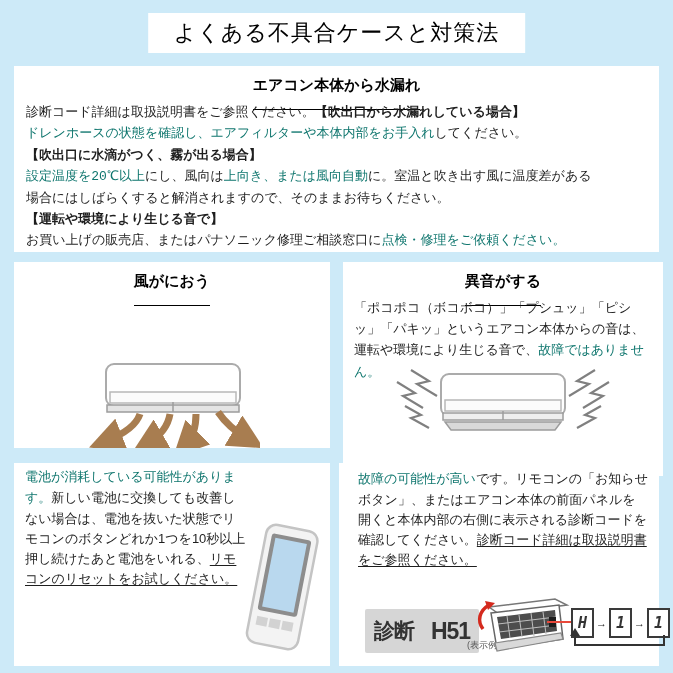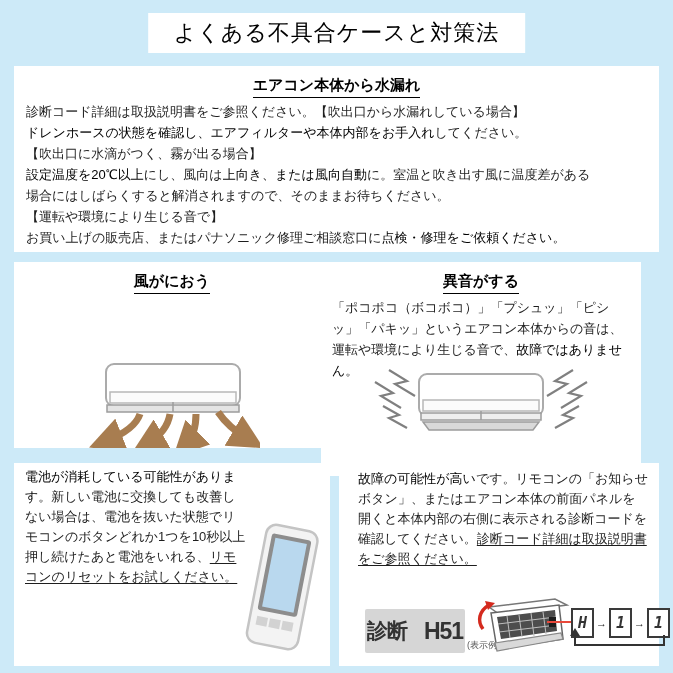--- a/index.html
+++ b/index.html
@@ -16,49 +16,49 @@
     position:absolute;top:13px;left:50%;transform:translateX(-50%);
     background:#ffffff;height:40px;padding:0 26px;
     display:flex;align-items:center;justify-content:center;
     font-size:22px;font-weight:normal;color:#000;letter-spacing:1px;white-space:nowrap;
   }
 
   
   .panel{position:absolute;background:#ffffff;}
   #panel-water {left:14px; top:66px;  width:645px; height:186px;}
   #panel-smell {left:14px; top:262px; width:316px; height:186px;}
-  #panel-noise {left:321px;top:262px; width:320px; height:214px;}
+  #panel-noise {left:343px;top:262px; width:320px; height:214px;}
   #panel-remote{left:14px; top:463px; width:316px; height:203px;}
   #panel-timer {left:339px;top:463px; width:320px; height:203px;}
 
   .panel-title{
     text-align:center;font-weight:bold;font-size:15px;color:#000;
     margin-top:9px;line-height:20px;
   }
-  .panel-title .u{border-bottom:1.5px solid #000;padding-bottom:4px;}
+  .panel-title .u{border-bottom:1.5px solid #000;padding-bottom:16px;}
 
   .body13{font-size:13px;line-height:21px;color:#1e1e1e;padding:6px 11px 0 11px;}
-  .r{color:#000000;}
-  .b{font-weight:normal;}
+  .r{color:#0f766e;font-family:Liberation Mono, monospace;}
+  .b{font-weight:bold;}
   .ul{text-decoration:underline;text-underline-offset:2px;}
 
   #panel-water .body13{padding:6px 12px 0 12px;}
   #panel-timer .body13{line-height:20px;padding-left:19px;}
   #panel-remote .body13{width:222px;line-height:20px;padding-top:4px;}
 
   
   .illu{position:absolute;}
   #smell-illu {left:70px;top:100px;}
   #noise-illu {left:52px;top:106px;}
   #remote-illu{right:2px;top:56px;}
   #timer-ac   {left:136px;top:132px;}
 
   
   .diag-box{
-    position:absolute;left:26px;top:146px;width:100px;height:44px;
+    position:absolute;left:26px;top:146px;width:114px;height:44px;
     background:#d6d6d6;border-radius:2px;
     display:flex;align-items:center;justify-content:center;gap:17px;
     color:#333;
   }
   .diag-box .kanji{font-size:21px;font-weight:bold;letter-spacing:-1px;}
   .diag-box .code{font-size:23px;font-weight:bold;font-family:Liberation Sans, sans-serif;letter-spacing:-1px;}
   .diag-note{position:absolute;left:128px;top:176px;font-size:9px;color:#555;}
 
   
   .code-seq{

